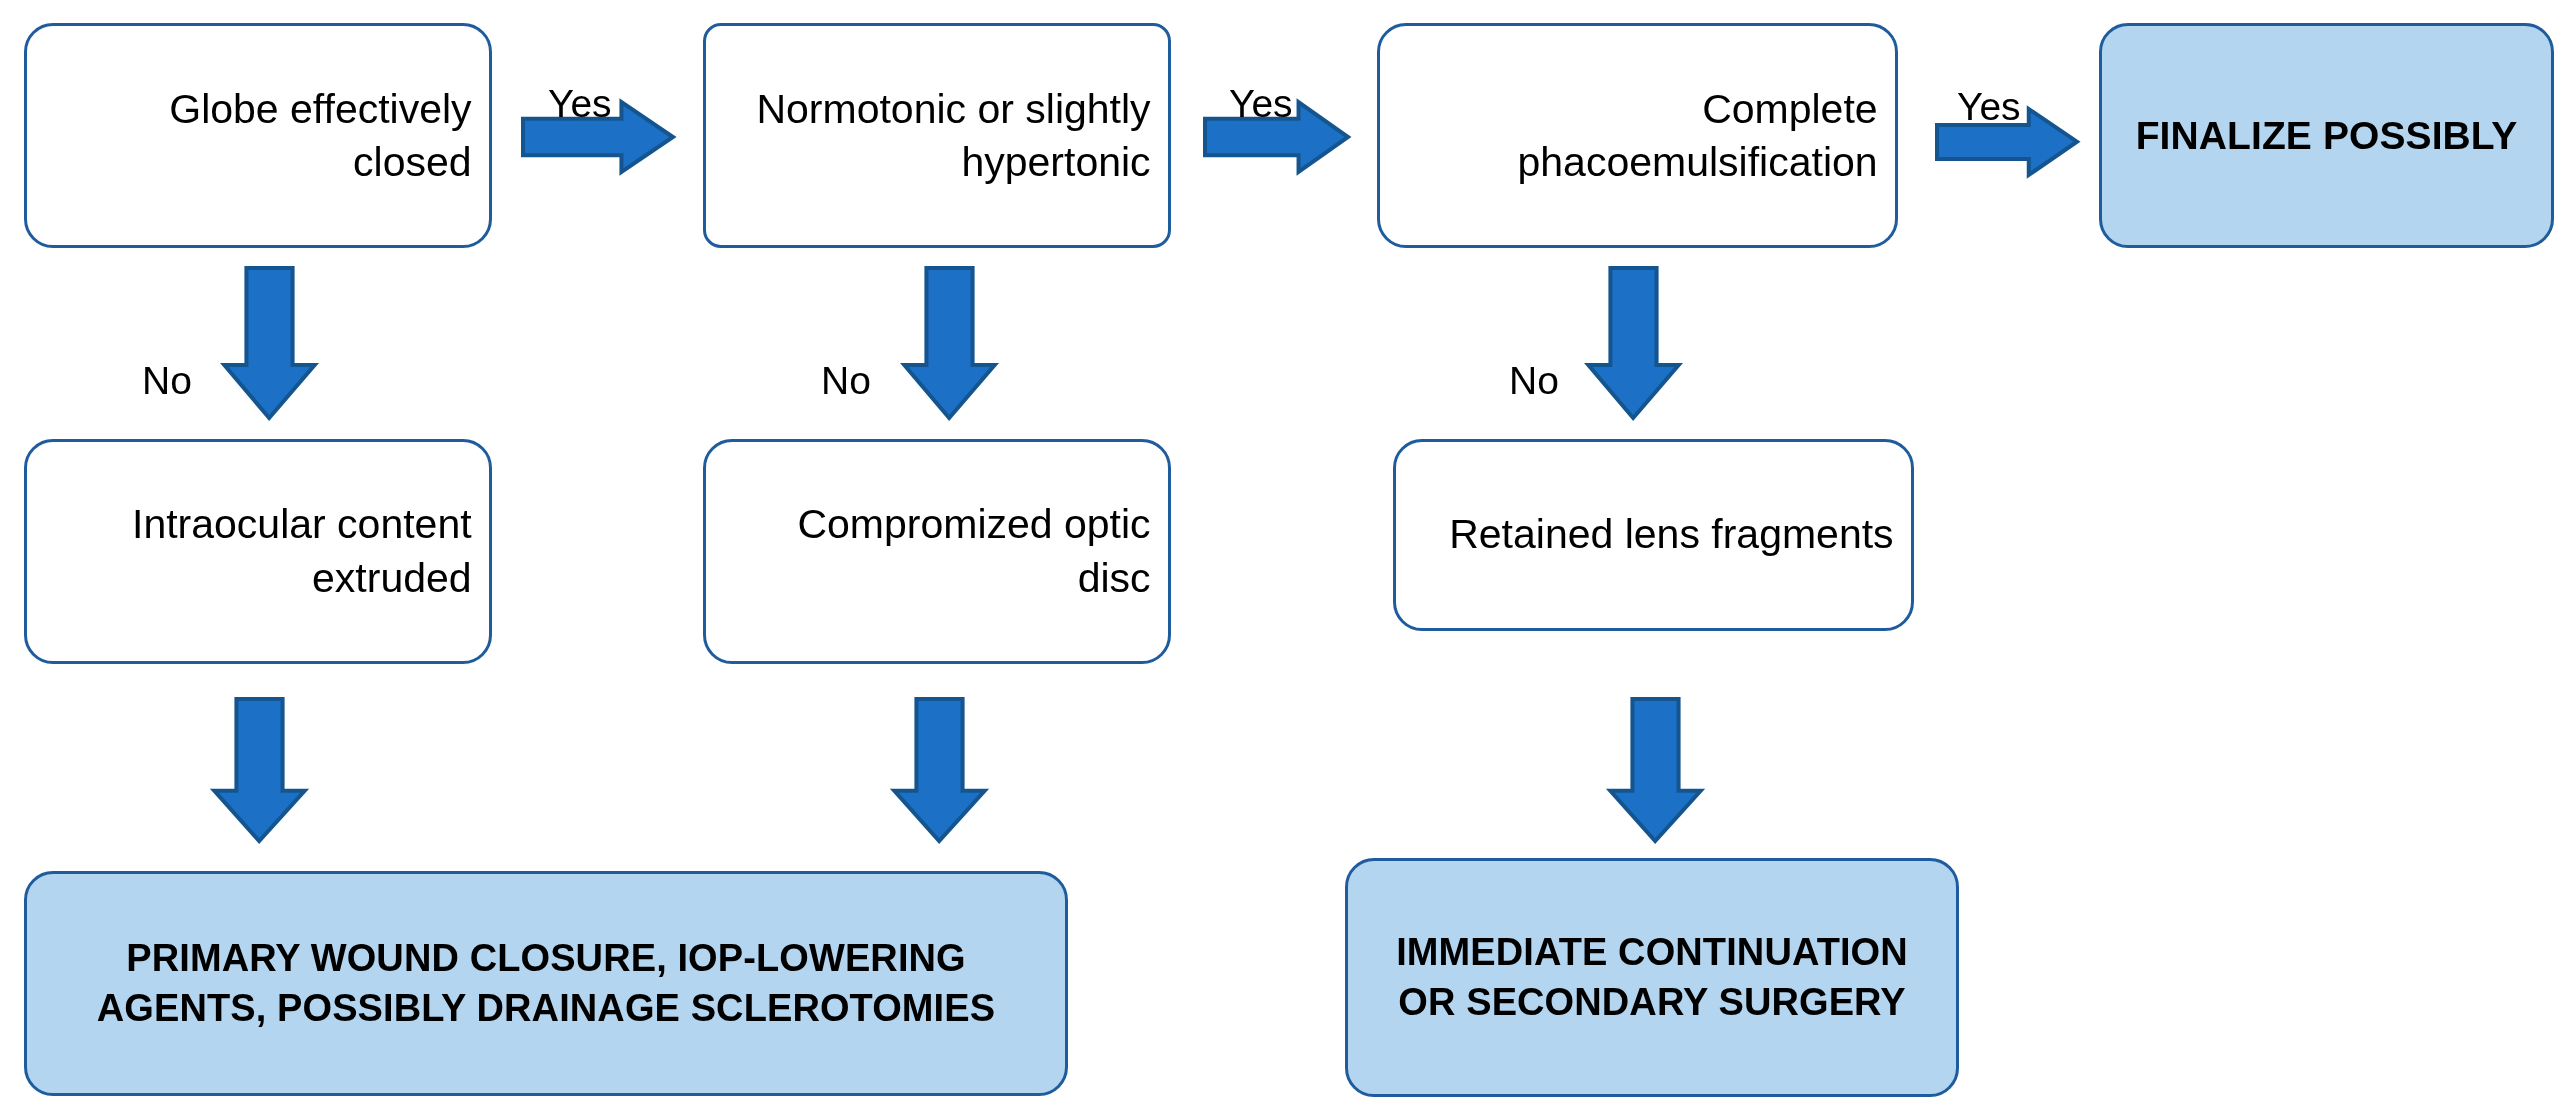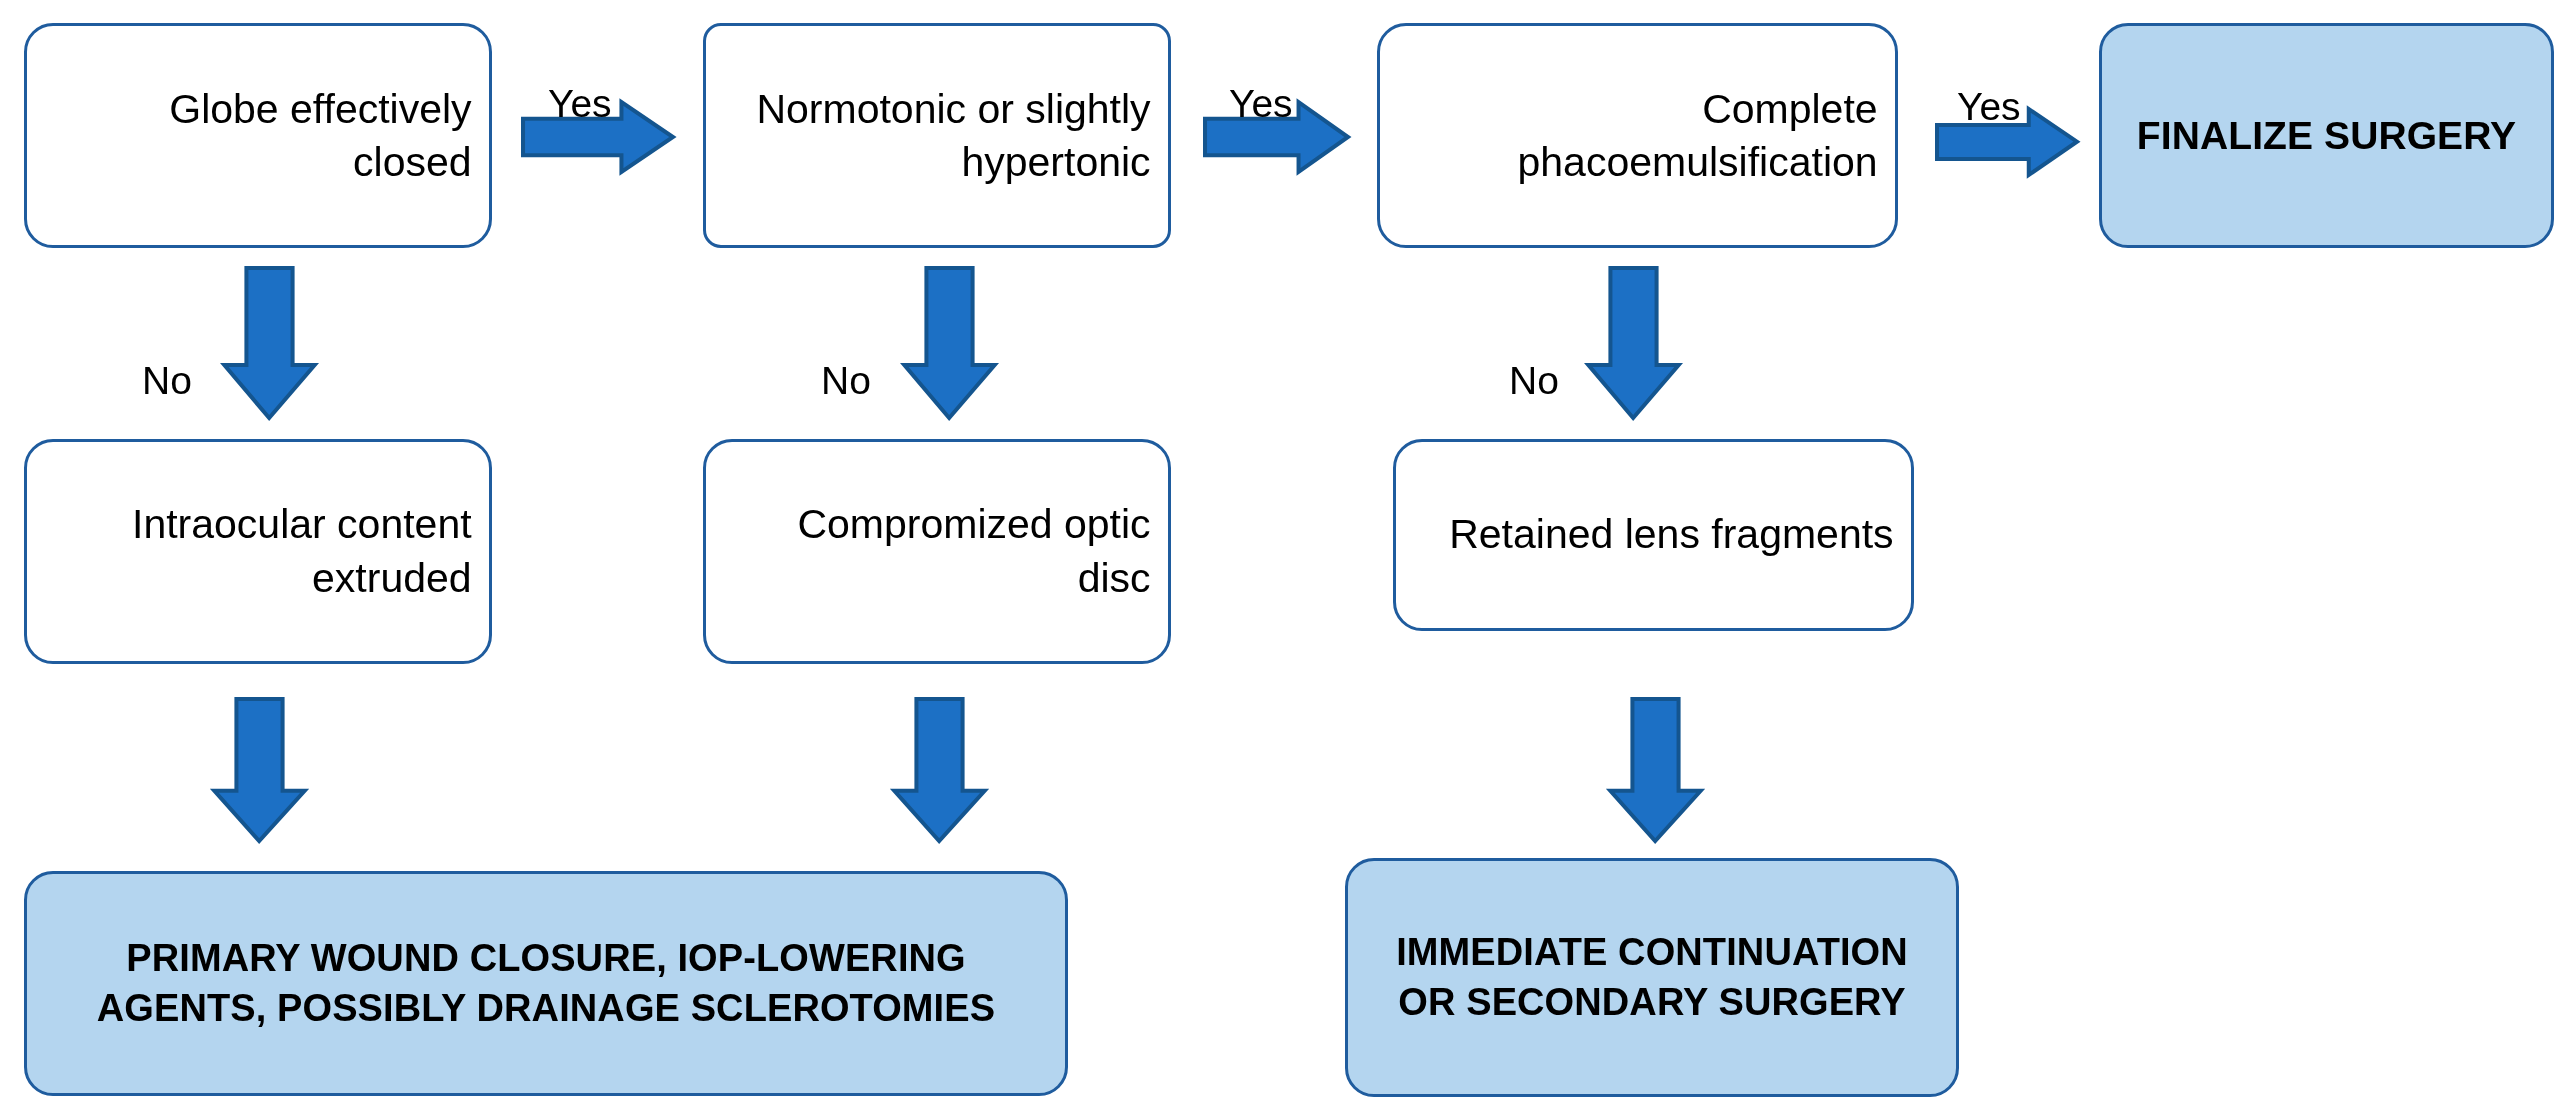--- a/index.html
+++ b/index.html
@@ -86,21 +86,21 @@
 
   <div class="node decision" style="left:703px; top:23.4px; width:468px; height:225px;border-radius:18px;">
     <span class="node-label">Normotonic or slightly hypertonic</span>
   </div>
 
   <div class="node decision" style="left:1377px; top:23.4px; width:521px; height:225px;">
     <span class="node-label">Complete phacoemulsification</span>
   </div>
 
   <div class="node terminal" style="left:2099px; top:23.4px; width:455px; height:225px;">
-    <span class="node-label">FINALIZE SURGERY</span>
+    <span class="node-label">FINALIZE POSSIBLY</span>
   </div>
 
   <div class="arrow" style="left:521px; top:100px; width:154px; height:74px;">
     <svg viewBox="0 0 230 110" preserveAspectRatio="none">
       <polygon class="arrow-shape" points="3,28 150,28 150,3 227,55 150,107 150,82 3,82"></polygon>
     </svg>
   </div>
   <div class="edge-label" style="left:548px; top:37px;">Yes</div>
 
   <div class="arrow" style="left:1203px; top:100px; width:147px; height:74px;">

